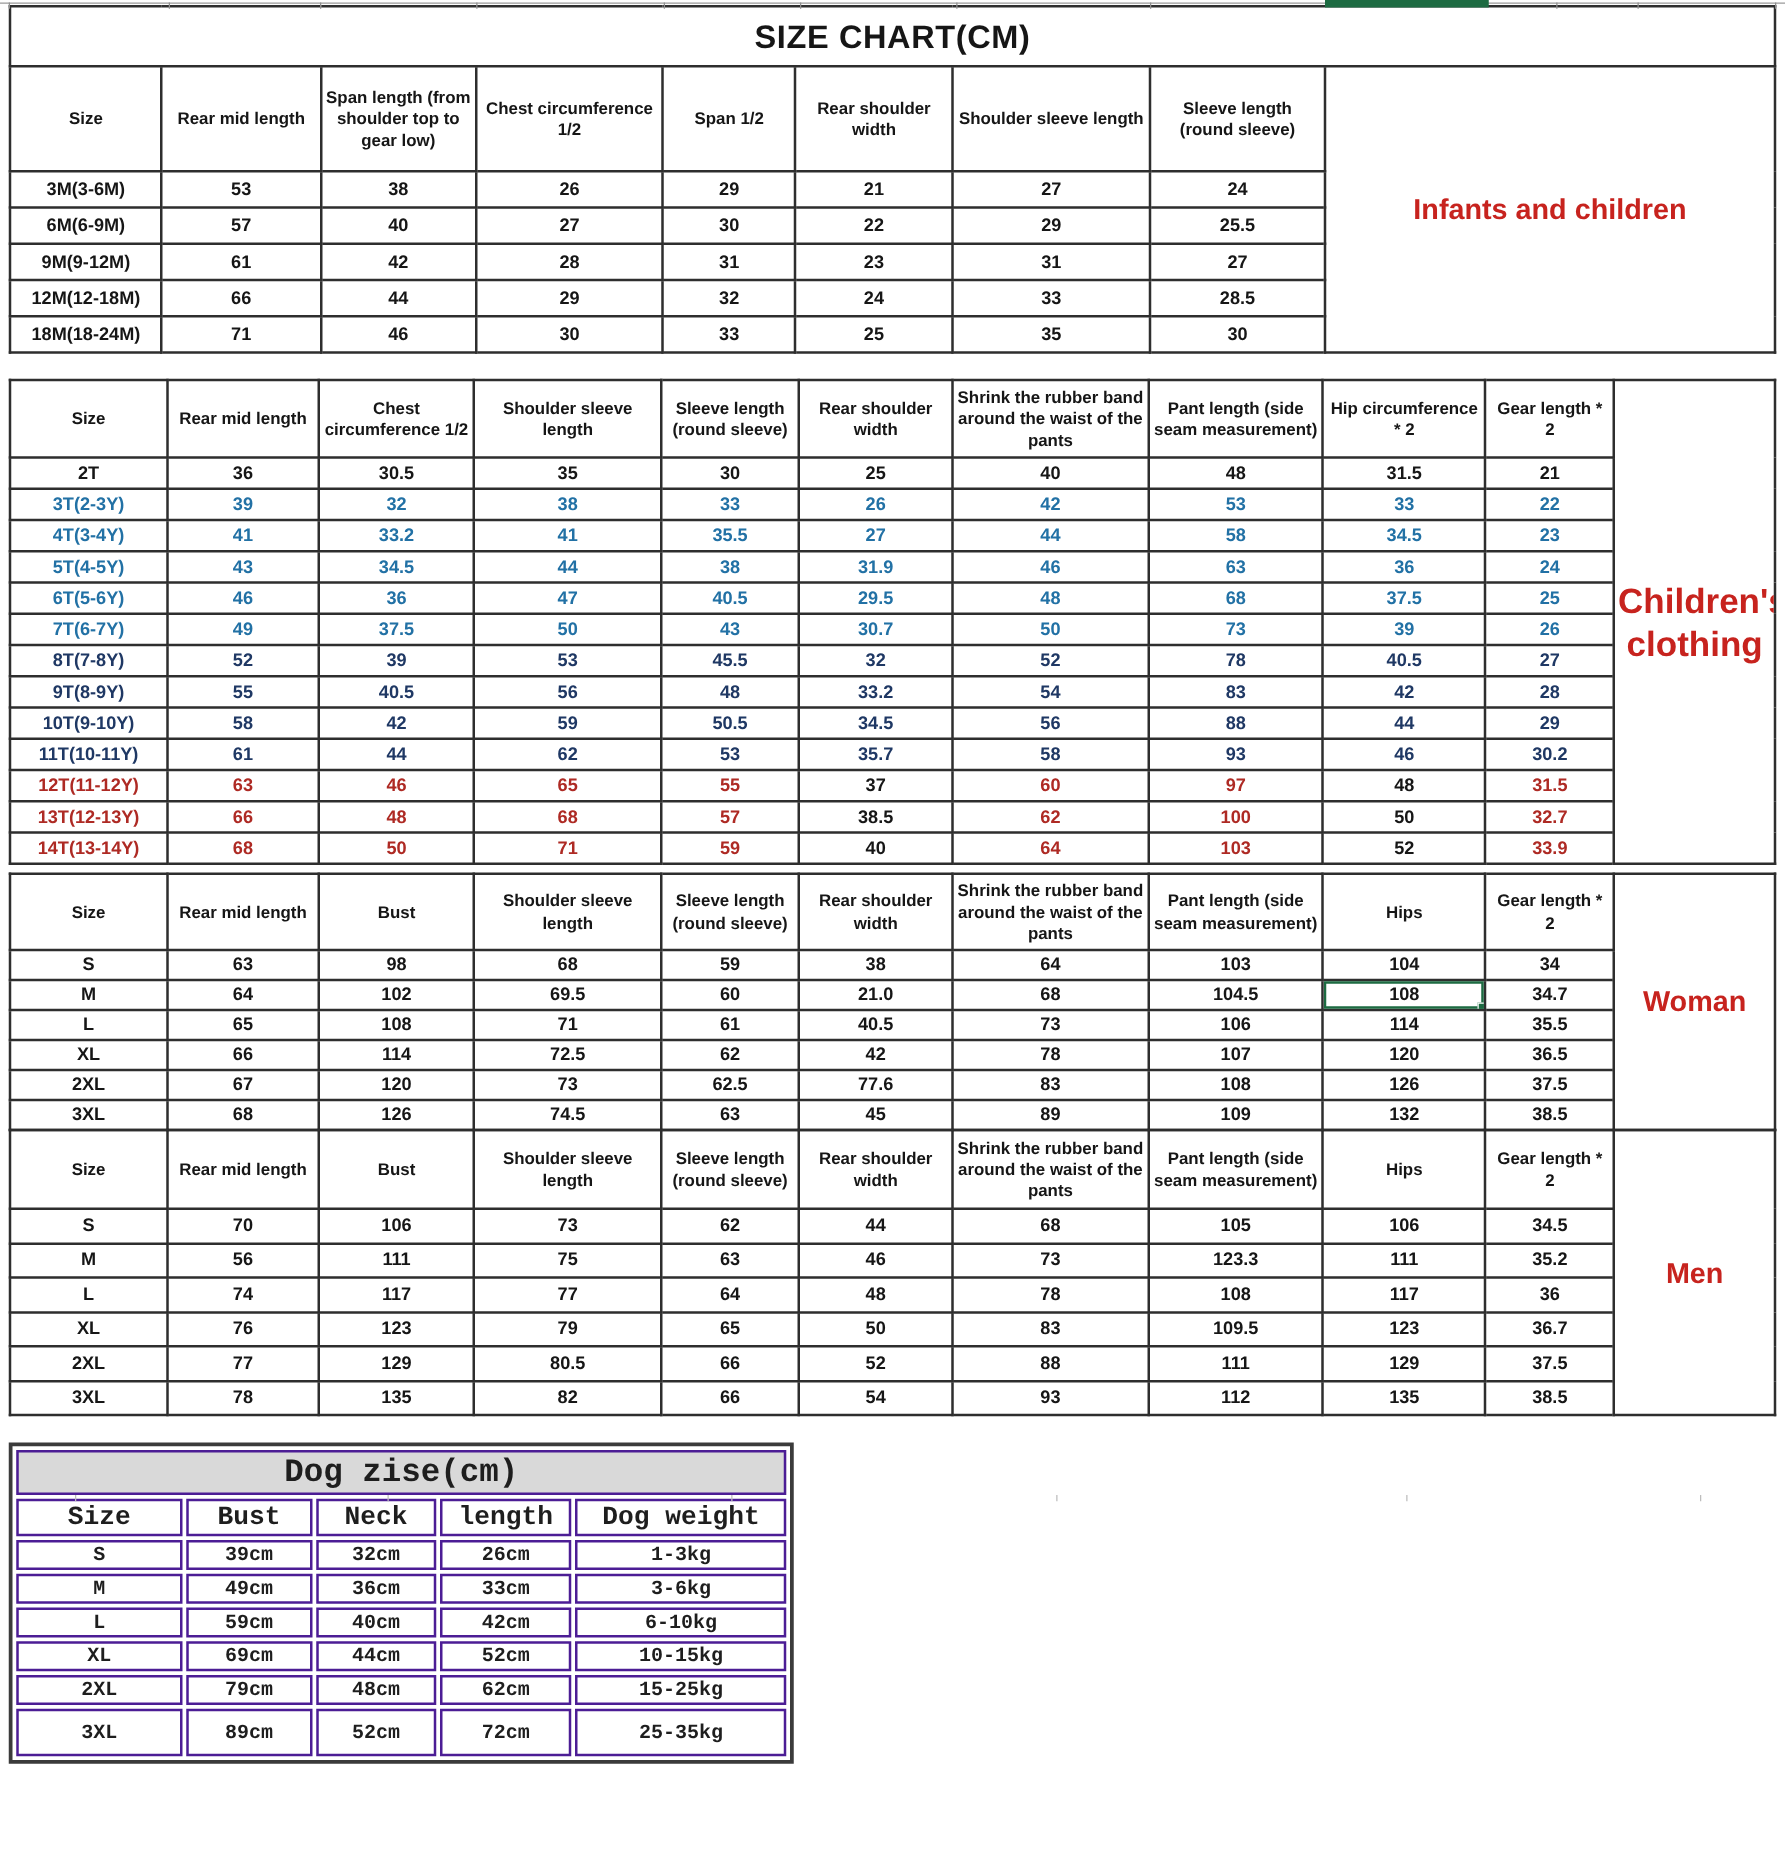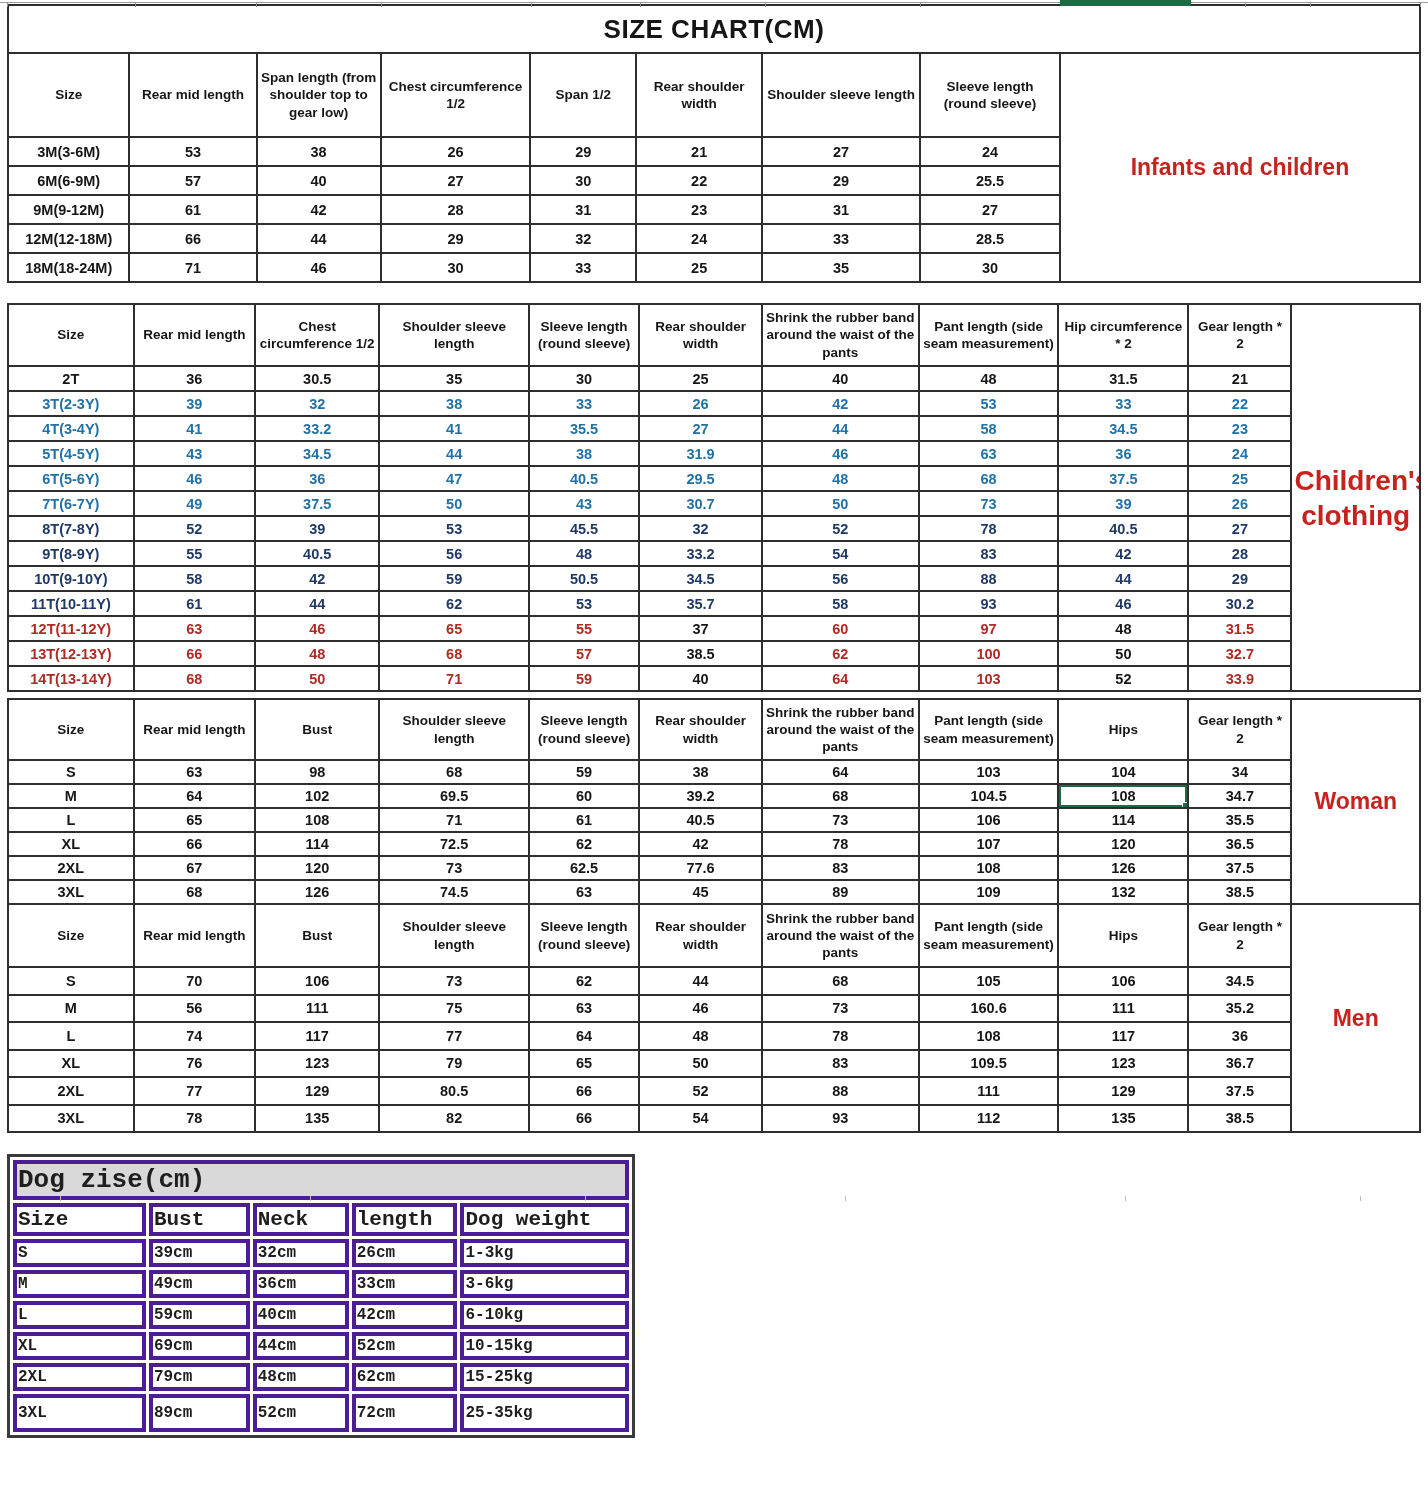--- a/index.html
+++ b/index.html
@@ -44,21 +44,21 @@
 
   
   .grid td.selected{position:relative;box-shadow:inset 0 0 0 2px var(--selection-green,#1d6b42);}
   .grid td.selected::after{content:"";position:absolute;right:-3px;bottom:-3px;width:6px;height:6px;
                            background:var(--selection-green,#1d6b42);border:1px solid #fff;z-index:2;}
 
   
   table.dog{border-collapse:separate;border-spacing:3px;border:3px solid #3b3b3b;background:#fff;
             table-layout:fixed;width:628px;margin-left:7px;margin-top:21px;
             font-family:"Liberation Mono","DejaVu Sans Mono",monospace;}
-  .dog td{border:4px solid #4c1d95;vertical-align:middle;
+  .dog td{border:2px solid #4c1d95;text-align:center;vertical-align:middle;
           font-weight:bold;color:#1e1e1e;overflow:hidden;}
   .dog tr.title-row{height:36px;}
   .dog td.title{background:var(--dog-title-bg,#d9d9d9);font-size:26px;}
   .dog tr.hdr-row{height:30px;}
   .dog td.hdr{font-size:21px;}
   .dog tr.data{height:24px;}
   .dog tr.data td{font-size:16px;}
   .dog tr.data:last-child{height:38px;}
 </style>
 </head>
@@ -386,21 +386,21 @@
           <td class="c-black">103</td>
           <td class="c-black">104</td>
           <td class="c-black">34</td>
         </tr>
         <tr class="data">
           <td class="c-black">M</td>
           <td class="c-black">64</td>
           <td class="c-black">102</td>
           <td class="c-black">69.5</td>
           <td class="c-black">60</td>
-          <td class="c-black">39.2</td>
+          <td class="c-black">21.0</td>
           <td class="c-black">68</td>
           <td class="c-black">104.5</td>
           <td class="c-black selected">108</td>
           <td class="c-black">34.7</td>
         </tr>
         <tr class="data">
           <td class="c-black">L</td>
           <td class="c-black">65</td>
           <td class="c-black">108</td>
           <td class="c-black">71</td>
@@ -491,21 +491,21 @@
           <td class="c-black">34.5</td>
         </tr>
         <tr class="data">
           <td class="c-black">M</td>
           <td class="c-black">56</td>
           <td class="c-black">111</td>
           <td class="c-black">75</td>
           <td class="c-black">63</td>
           <td class="c-black">46</td>
           <td class="c-black">73</td>
-          <td class="c-black">160.6</td>
+          <td class="c-black">123.3</td>
           <td class="c-black">111</td>
           <td class="c-black">35.2</td>
         </tr>
         <tr class="data">
           <td class="c-black">L</td>
           <td class="c-black">74</td>
           <td class="c-black">117</td>
           <td class="c-black">77</td>
           <td class="c-black">64</td>
           <td class="c-black">48</td>

